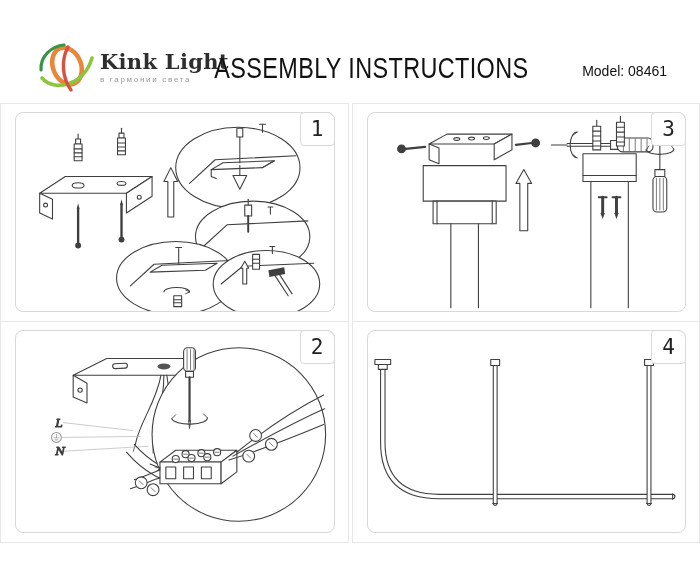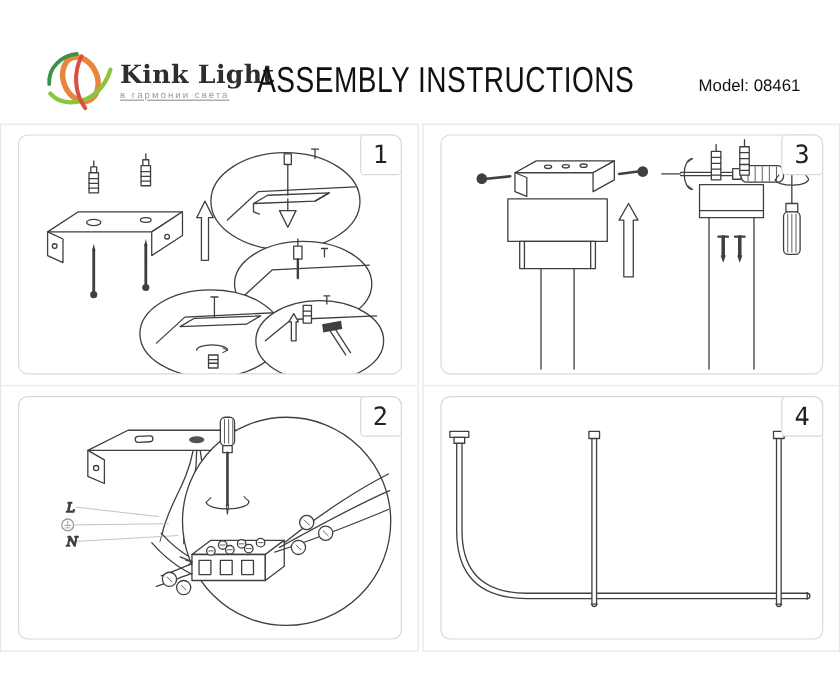--- a/index.html
+++ b/index.html
@@ -5,21 +5,21 @@
   html,body{margin:0;padding:0;}
   body{
     width:700px;height:583px;background:#ffffff;overflow:hidden;position:relative;
     font-family:"Liberation Sans",sans-serif;color:#1c1c1c;
   }
   
   .header{position:absolute;top:0;left:0;width:700px;height:103px;background:#fff;}
   .logo{position:absolute;left:38px;top:40px;display:flex;align-items:center;gap:6px;}
   .logo-text{display:flex;flex-direction:column;line-height:1;}
   .brand{font-size:21px;font-weight:bold;color:#2e2e2e;letter-spacing:.3px;font-family:"DejaVu Serif","Liberation Serif",serif;}
-  .tagline{font-size:8px;color:#9a9a9a;letter-spacing:1.7px;margin-top:4px;text-decoration:underline;}
+  .tagline{font-size:8px;color:#9a9a9a;letter-spacing:1.7px;margin-top:4px;}
   .title-wrap{position:absolute;left:170px;width:350px;top:51px;text-align:left;}
   .title{display:inline-block;font-size:30px;font-weight:500;color:#111;white-space:nowrap;
          transform:scaleX(.78);transform-origin:center;letter-spacing:.5px;}
   .model{position:absolute;right:33px;top:63px;font-size:14px;color:#111;}
   
   .grid{position:absolute;top:103px;left:0;width:700px;height:440px;
         display:grid;grid-template-columns:1fr 1fr;grid-template-rows:219px 1fr;column-gap:3px;}
   .cell{border:1px solid #e7e7e7;background:#fff;padding:8px 13px 9px 14px;box-sizing:border-box;position:relative;}
   .cell-r2{border-top:none;}
   .panel{position:relative;width:100%;height:100%;border:1px solid #d9d9d9;border-radius:8px;background:#fff;box-sizing:border-box;}

